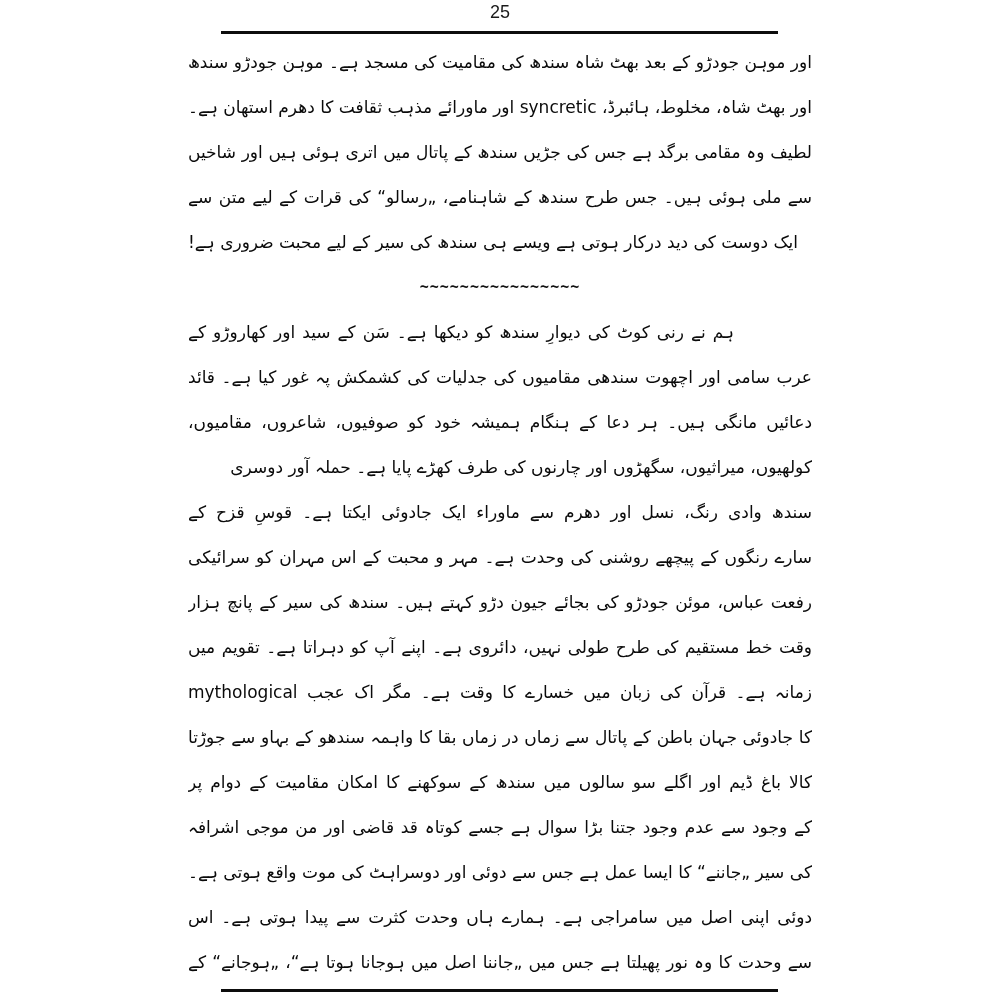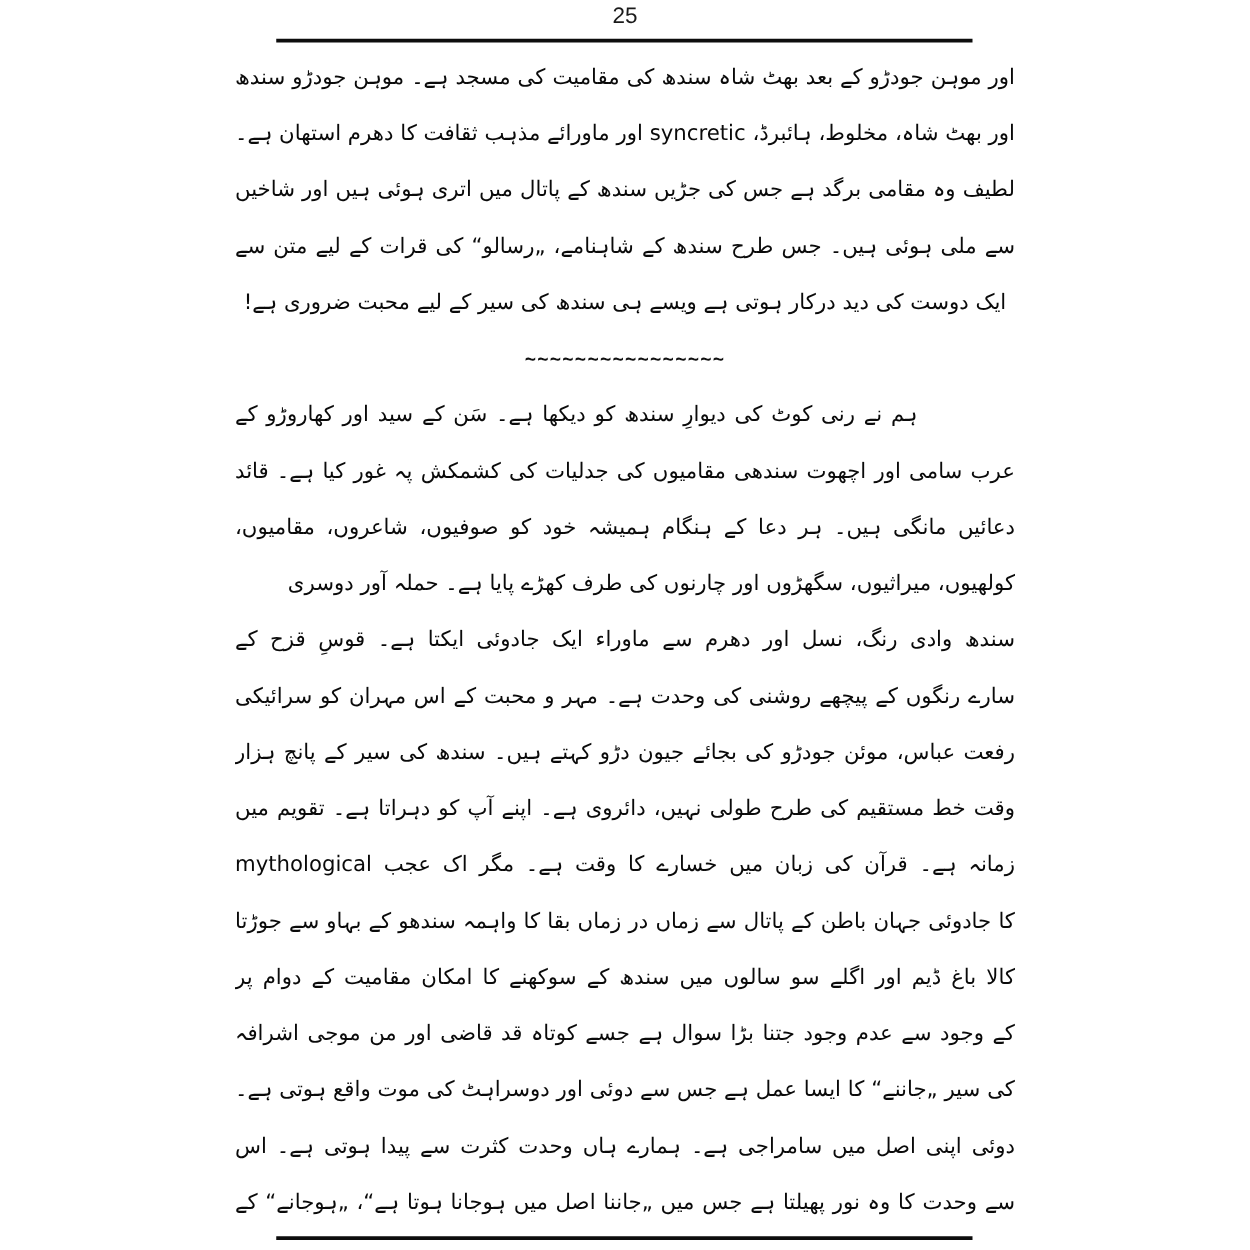--- a/index.html
+++ b/index.html
@@ -37,21 +37,21 @@
     height: 45px;
     line-height: 45px;
     font-size: 17px;
     overflow: hidden;
     white-space: normal;
     direction: rtl;
     color: #0a0a0a;
   }
   .align-justify { text-align: justify; text-align-last: justify; text-justify: inter-word; }
   .align-right   { text-align: right; }
-  .align-center  { text-align: center; }
+  .align-center  { text-align: left; }
   .separator-row {
     height: 45px;
     line-height: 45px;
     text-align: center;
     font-family: "DejaVu Sans Mono", monospace;
     font-weight: bold;
     font-size: 15px;
     letter-spacing: 1px;
     direction: ltr;
     color: #111;

